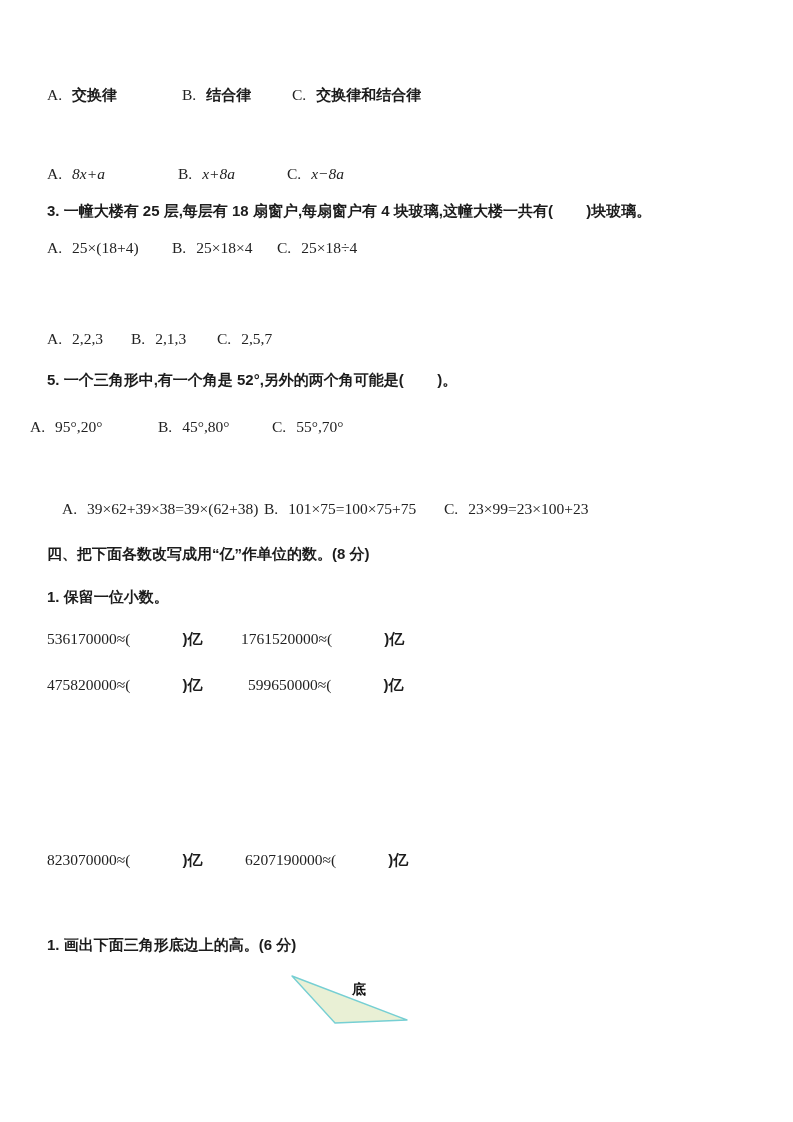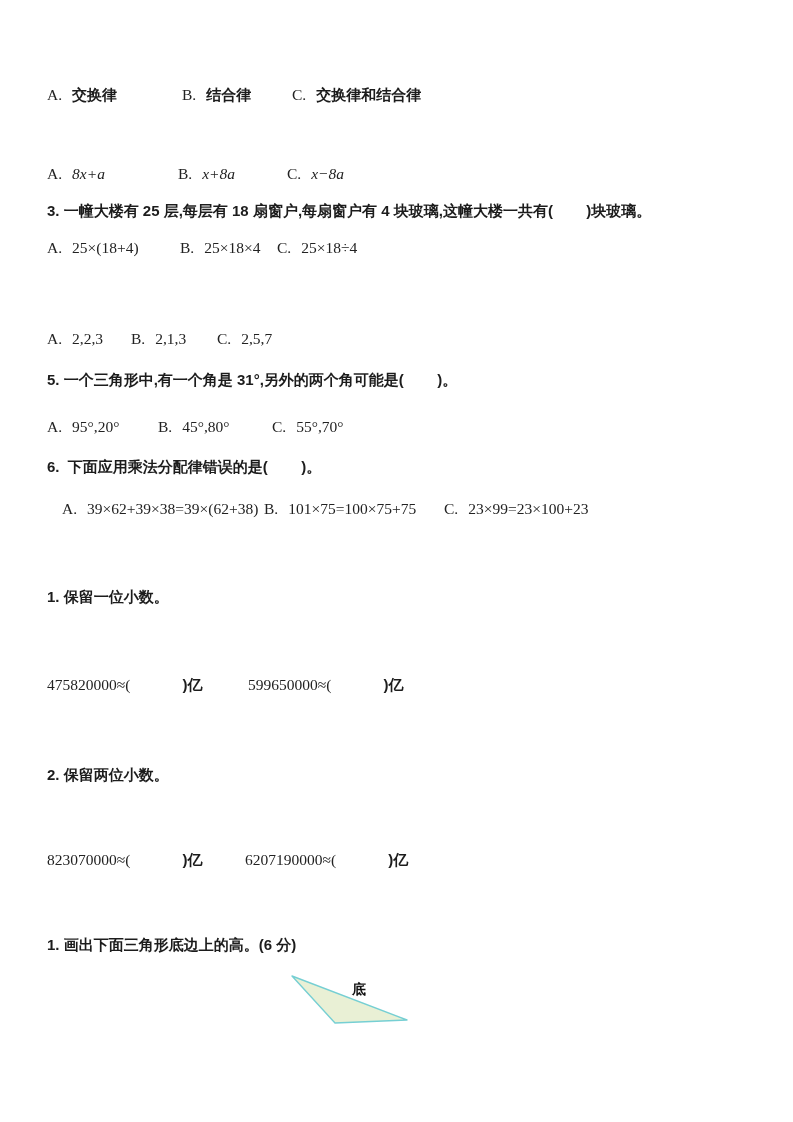--- a/index.html
+++ b/index.html
@@ -97,60 +97,61 @@
     <span class="abs" style="left:47px"><span class="opt-key">A.</span><span class="var">8x+a</span></span>
     <span class="abs" style="left:178px"><span class="opt-key">B.</span><span class="var">x+8a</span></span>
     <span class="abs" style="left:287px"><span class="opt-key">C.</span><span class="var">x−8a</span></span>
   </div>
 
   <div class="row" style="top:202px">
     <span class="abs cnb" style="left:47px">3. 一幢大楼有 25 层,每层有 18 扇窗户,每扇窗户有 4 块玻璃,这幢大楼一共有(        )块玻璃。</span>
   </div>
   <div class="row" style="top:239px">
     <span class="abs" style="left:47px"><span class="opt-key">A.</span><span class="ser">25×(18+4)</span></span>
-    <span class="abs" style="left:180px"><span class="opt-key">B.</span><span class="ser">25×18×4</span></span>
+    <span class="abs" style="left:172px"><span class="opt-key">B.</span><span class="ser">25×18×4</span></span>
     <span class="abs" style="left:277px"><span class="opt-key">C.</span><span class="ser">25×18÷4</span></span>
   </div>
 
   <div class="row" style="top:330px">
     <span class="abs" style="left:47px"><span class="opt-key">A.</span><span class="ser">2,2,3</span></span>
     <span class="abs" style="left:131px"><span class="opt-key">B.</span><span class="ser">2,1,3</span></span>
     <span class="abs" style="left:217px"><span class="opt-key">C.</span><span class="ser">2,5,7</span></span>
   </div>
 
   <div class="row" style="top:371px">
-    <span class="abs cnb" style="left:47px">5. 一个三角形中,有一个角是 31°,另外的两个角可能是(        )。</span>
+    <span class="abs cnb" style="left:47px">5. 一个三角形中,有一个角是 52°,另外的两个角可能是(        )。</span>
   </div>
   <div class="row" style="top:418px">
-    <span class="abs" style="left:47px"><span class="opt-key">A.</span><span class="ser">95°,20°</span></span>
+    <span class="abs" style="left:30px"><span class="opt-key">A.</span><span class="ser">95°,20°</span></span>
     <span class="abs" style="left:158px"><span class="opt-key">B.</span><span class="ser">45°,80°</span></span>
     <span class="abs" style="left:272px"><span class="opt-key">C.</span><span class="ser">55°,70°</span></span>
   </div>
 
-  <div class="row" style="top:458px">
-    <span class="abs cnb" style="left:47px">6.  下面应用乘法分配律错误的是(        )。</span>
-  </div>
   <div class="row" style="top:500px">
     <span class="abs" style="left:62px"><span class="opt-key">A.</span><span class="ser">39×62+39×38=39×(62+38)</span></span>
     <span class="abs" style="left:264px"><span class="opt-key">B.</span><span class="ser">101×75=100×75+75</span></span>
     <span class="abs" style="left:444px"><span class="opt-key">C.</span><span class="ser">23×99=23×100+23</span></span>
   </div>
 
+  <div class="row" style="top:545px">
+    <span class="abs cnb" style="left:47px">四、把下面各数改写成用“亿”作单位的数。(8 分)</span>
+  </div>
   <div class="row" style="top:588px">
     <span class="abs cnb" style="left:47px">1. 保留一位小数。</span>
   </div>
 
+  <div class="row" style="top:630px">
+    <span class="abs" style="left:47px"><span class="ser">536170000</span><span class="ser">≈(</span><span class="blank-gap"></span><span class="cnb">)亿</span></span>
+    <span class="abs" style="left:241px"><span class="ser">1761520000</span><span class="ser">≈(</span><span class="blank-gap"></span><span class="cnb">)亿</span></span>
+  </div>
   <div class="row" style="top:676px">
     <span class="abs" style="left:47px"><span class="ser">475820000</span><span class="ser">≈(</span><span class="blank-gap"></span><span class="cnb">)亿</span></span>
     <span class="abs" style="left:248px"><span class="ser">599650000</span><span class="ser">≈(</span><span class="blank-gap"></span><span class="cnb">)亿</span></span>
   </div>
 
-  <div class="row" style="top:766px">
-    <span class="abs cnb" style="left:47px">2. 保留两位小数。</span>
-  </div>
   <div class="row" style="top:851px">
     <span class="abs" style="left:47px"><span class="ser">823070000</span><span class="ser">≈(</span><span class="blank-gap"></span><span class="cnb">)亿</span></span>
     <span class="abs" style="left:245px"><span class="ser">6207190000</span><span class="ser">≈(</span><span class="blank-gap"></span><span class="cnb">)亿</span></span>
   </div>
 
   <div class="row" style="top:936px">
     <span class="abs cnb" style="left:47px">1. 画出下面三角形底边上的高。(6 分)</span>
   </div>
 
   <div id="triangle-wrap">

